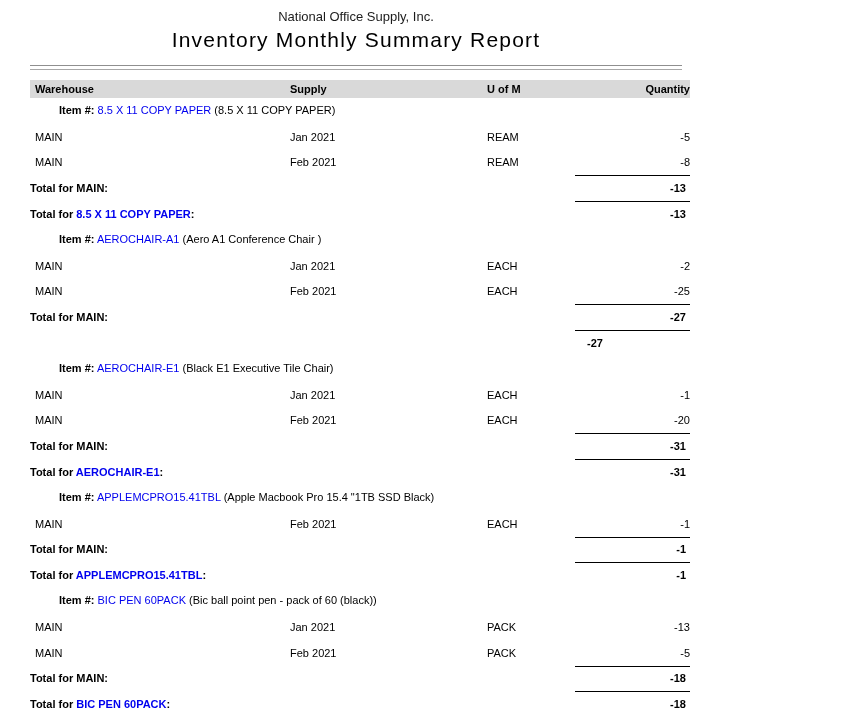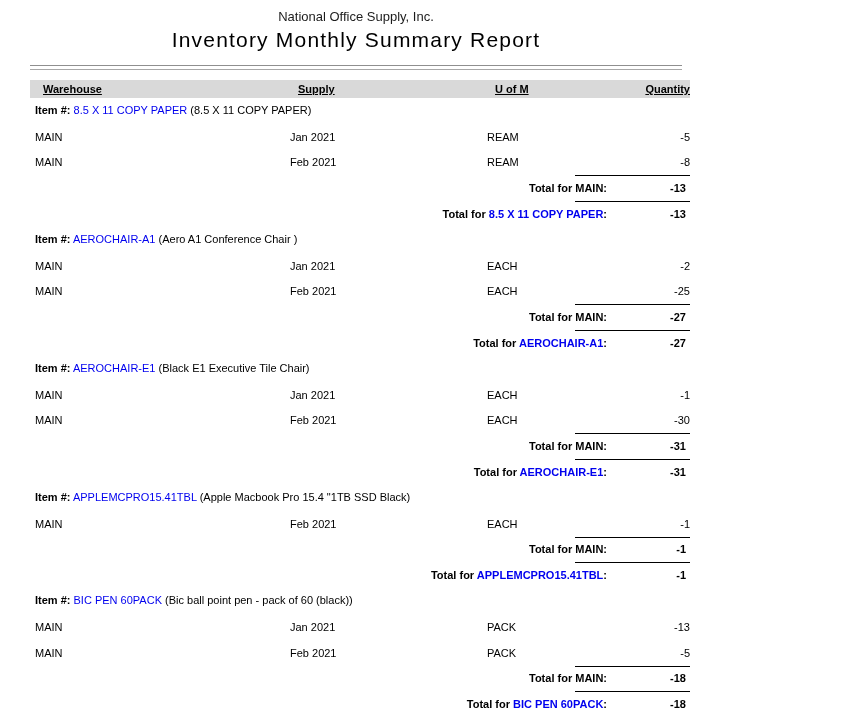--- a/index.html
+++ b/index.html
@@ -44,49 +44,48 @@
     grid-template-columns: 260px 197px 88px 115px;
     align-items: center;
     height: 25.8px;
   }
   .header-row {
     height: 18px;
     background: #d9d9d9;
   }
   .col-h {
     font-weight: bold;
-    text-decoration: underline;
-    margin-left: 8px;
   }
   .c-warehouse { padding-left: 5px; }
   .c-qty { text-align: right; padding-right: 0; }
   .item-header {
     height: 25.8px;
     line-height: 25.8px;
     padding-left: 5px;
     white-space: nowrap;
+    margin-left: 24px;
   }
   .b { font-weight: bold; }
   .blue { color: #0000ee; }
   .total-row {
     position: relative;
     display: grid;
     grid-template-columns: 577px 83px;
     align-items: center;
     height: 25.8px;
     font-weight: bold;
   }
   .total-row::before {
     content: "";
     position: absolute;
     top: 0; right: 0;
     width: 115px; height: 0;
     border-top: 1px solid #000;
   }
-  .total-label { text-align: right; white-space: nowrap; }
+  .total-label { text-align: left; white-space: nowrap; }
   .total-qty { text-align: right; padding-right: 4px; }
 </style>
 </head>
 <body>
 
 <div class="page">
   <div class="company">National Office Supply, Inc.</div>
   <div class="title">Inventory Monthly Summary Report</div>
   <div class="header-rule"></div>
 
@@ -148,21 +147,20 @@
     <div>Feb 2021</div>
     <div>EACH</div>
     <div class="c-qty">-25</div>
   </div>
 </div>
     <div class="total-row">
       <div class="total-label">Total for MAIN:</div>
       <div class="total-qty">-27</div>
     </div>
     <div class="total-row">
-      <div class="total-label"><span>Total for</span> <span class="blue">AEROCHAIR-A1</span><span>:</span></div>
       <div class="total-qty">-27</div>
     </div>
   </div>
 
   <div class="item-section">
     <div class="item-header">
       <span class="b">Item #:</span>
       <span class="blue">AEROCHAIR-E1</span>
       <span>(Black E1 Executive Tile Chair)</span>
     </div>
@@ -171,21 +169,21 @@
     <div class="c-warehouse">MAIN</div>
     <div>Jan 2021</div>
     <div>EACH</div>
     <div class="c-qty">-1</div>
   </div>
 
   <div class="grid-row data-row">
     <div class="c-warehouse">MAIN</div>
     <div>Feb 2021</div>
     <div>EACH</div>
-    <div class="c-qty">-30</div>
+    <div class="c-qty">-20</div>
   </div>
 </div>
     <div class="total-row">
       <div class="total-label">Total for MAIN:</div>
       <div class="total-qty">-31</div>
     </div>
     <div class="total-row">
       <div class="total-label"><span>Total for</span> <span class="blue">AEROCHAIR-E1</span><span>:</span></div>
       <div class="total-qty">-31</div>
     </div>

